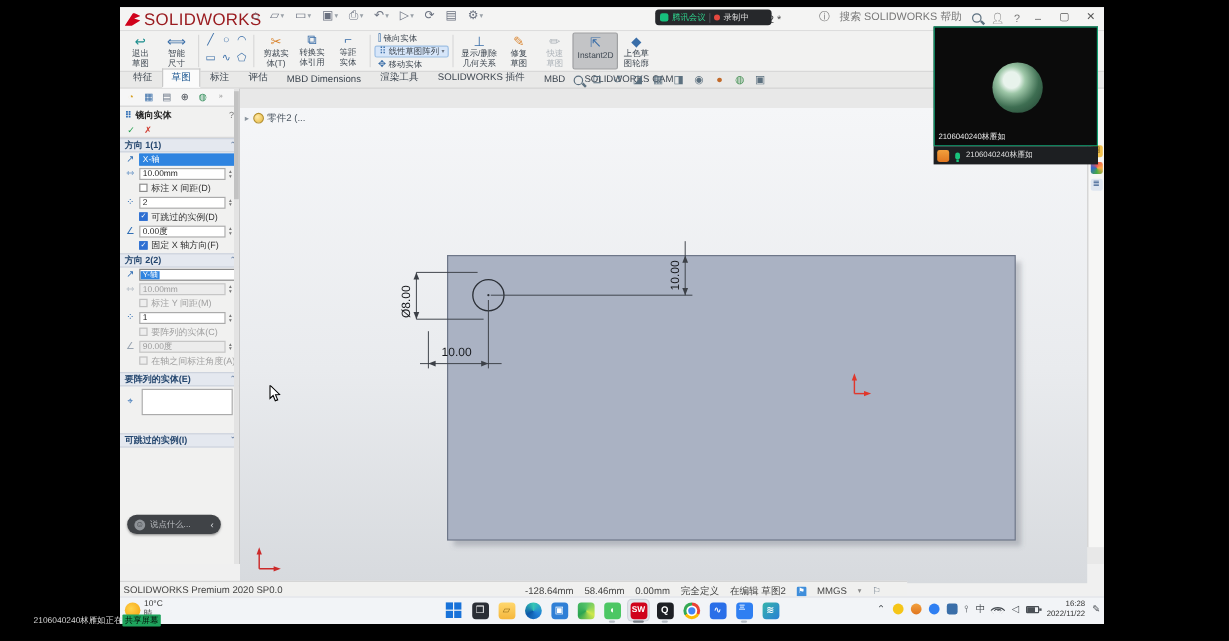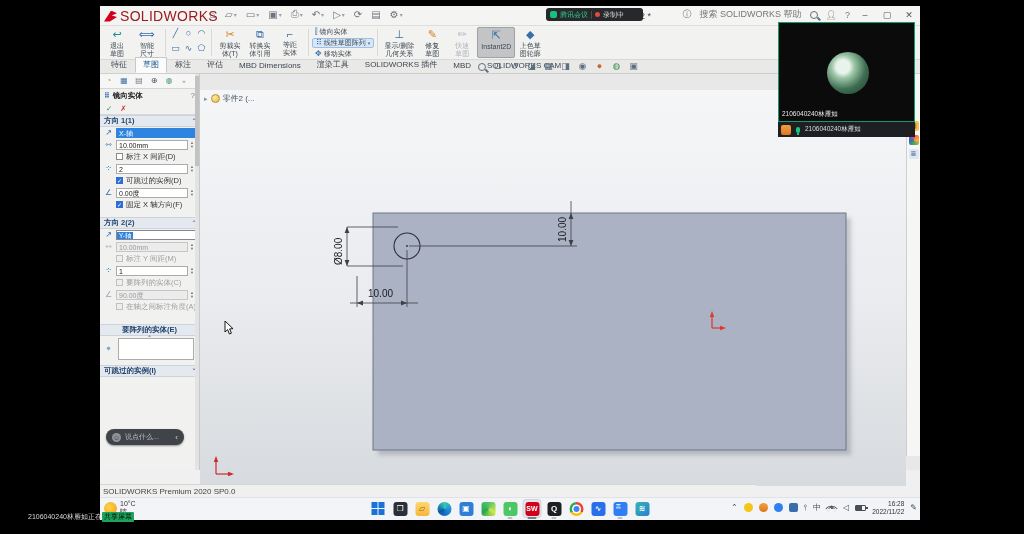--- a/index.html
+++ b/index.html
@@ -355,21 +355,21 @@
           <span class="spin">
               <span>▲</span>
               <span>▼</span>
             </span>
         </div>
         <div class="cbrow">
           <span class="cb on">✓</span>
           <span>固定 X 轴方向(F)</span>
         </div>
 
-        <div class="sec-h" style="margin-top:6px;">
+        <div class="sec-h" style="margin-top:0;">
           <span>方向 2(2)</span>
           <span class="chev">ˆ</span>
         </div>
         <div class="pmrow">
           <span class="pmic">↗</span>
           <span class="pmfield selsplit">
             <span class="half1">Y-轴</span>
             <span class="half2"></span>
           </span>
         </div>
@@ -403,30 +403,30 @@
           <span class="spin">
               <span>▲</span>
               <span>▼</span>
             </span>
         </div>
         <div class="cbrow dis">
           <span class="cb dis"></span>
           <span>在轴之间标注角度(A)</span>
         </div>
 
-        <div class="sec-h" style="margin-top:11px;flex-direction:column;">
+        <div class="sec-h" style="margin-top:3px;">
           <span>要阵列的实体(E)</span>
           <span class="chev">ˆ</span>
         </div>
         <div class="pmrow">
           <span class="pmic">⌖</span>
           <span class="selbox" style="flex:1;margin:1px 2px;"></span>
         </div>
 
-        <div class="sec-h" style="margin-top:3px;">
+        <div class="sec-h" style="margin-top:13px;">
           <span>可跳过的实例(I)</span>
           <span class="chev">ˇ</span>
         </div>
 
         <div class="pm-scroll">
             <span class="thumb"></span>
           </div>
       </div>
 
       <div id="gfx" class="abs">
@@ -499,20 +499,31 @@
       </div>
 
       <svg id="cursor" class="abs" width="10" height="14" viewBox="0 0 10 14">
         <polygon points="1,0 1,11 3.6,8.6 5.4,13 7.4,12.2 5.6,7.9 9,7.7" fill="#fff" stroke="#000" stroke-width="0.9"></polygon>
       </svg>
     </div>
 
 
     <div id="statusbar" class="abs">
       <span class="sleft">SOLIDWORKS Premium 2020 SP0.0</span>
+      <span class="sright">
+        <span>-128.64mm</span>
+        <span>58.46mm</span>
+        <span>0.00mm</span>
+        <span>完全定义</span>
+        <span>在编辑 草图2</span>
+        <span class="sflag">⚑</span>
+        <span>MMGS</span>
+        <span style="color:#888;font-size:6px;">▾</span>
+        <span style="color:#7a8692;">⚐</span>
+      </span>
     </div>
 
     <div id="taskbar" class="abs">
       <div class="weather">
         <span class="wsun"></span>
         <span class="wtxt"><span>10°C</span><br>
         <span>晴</span></span>
       </div>
       <div class="tb-center">
         <span class="tbi">

